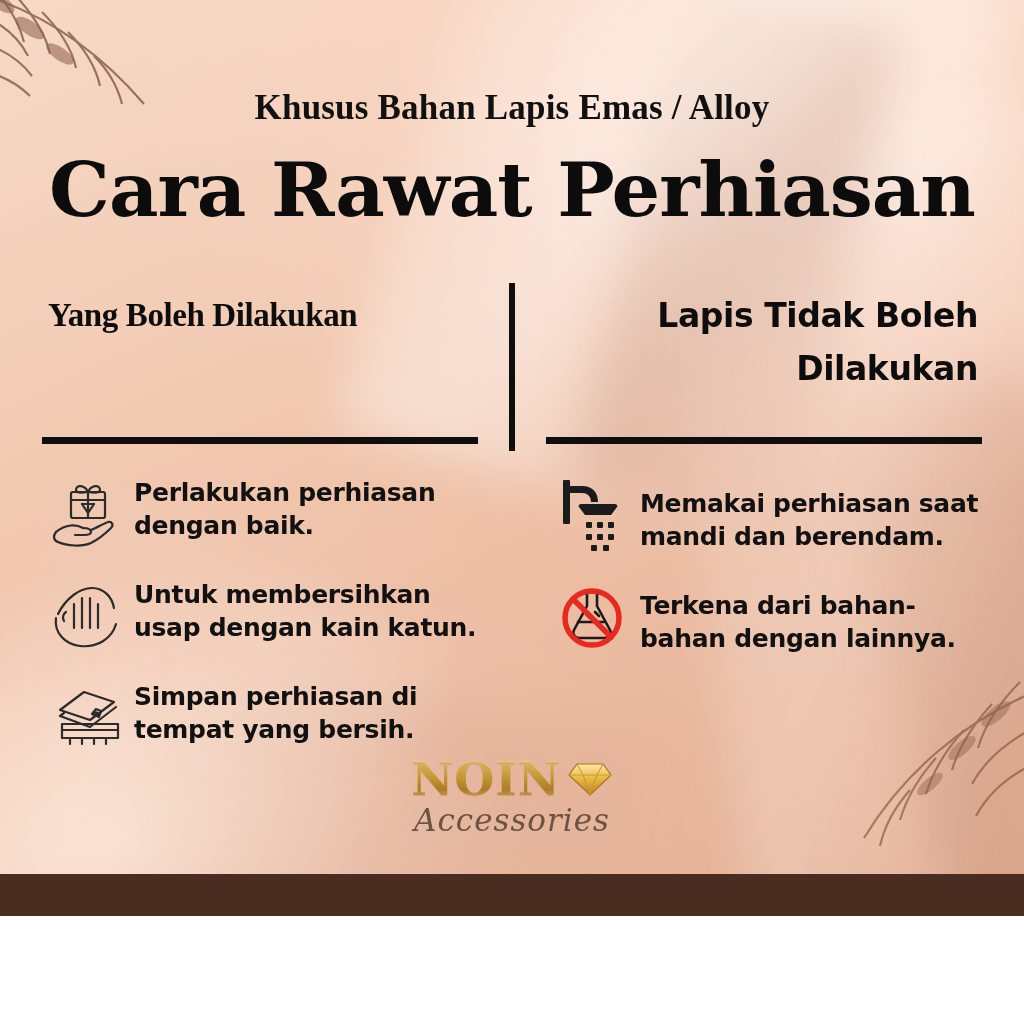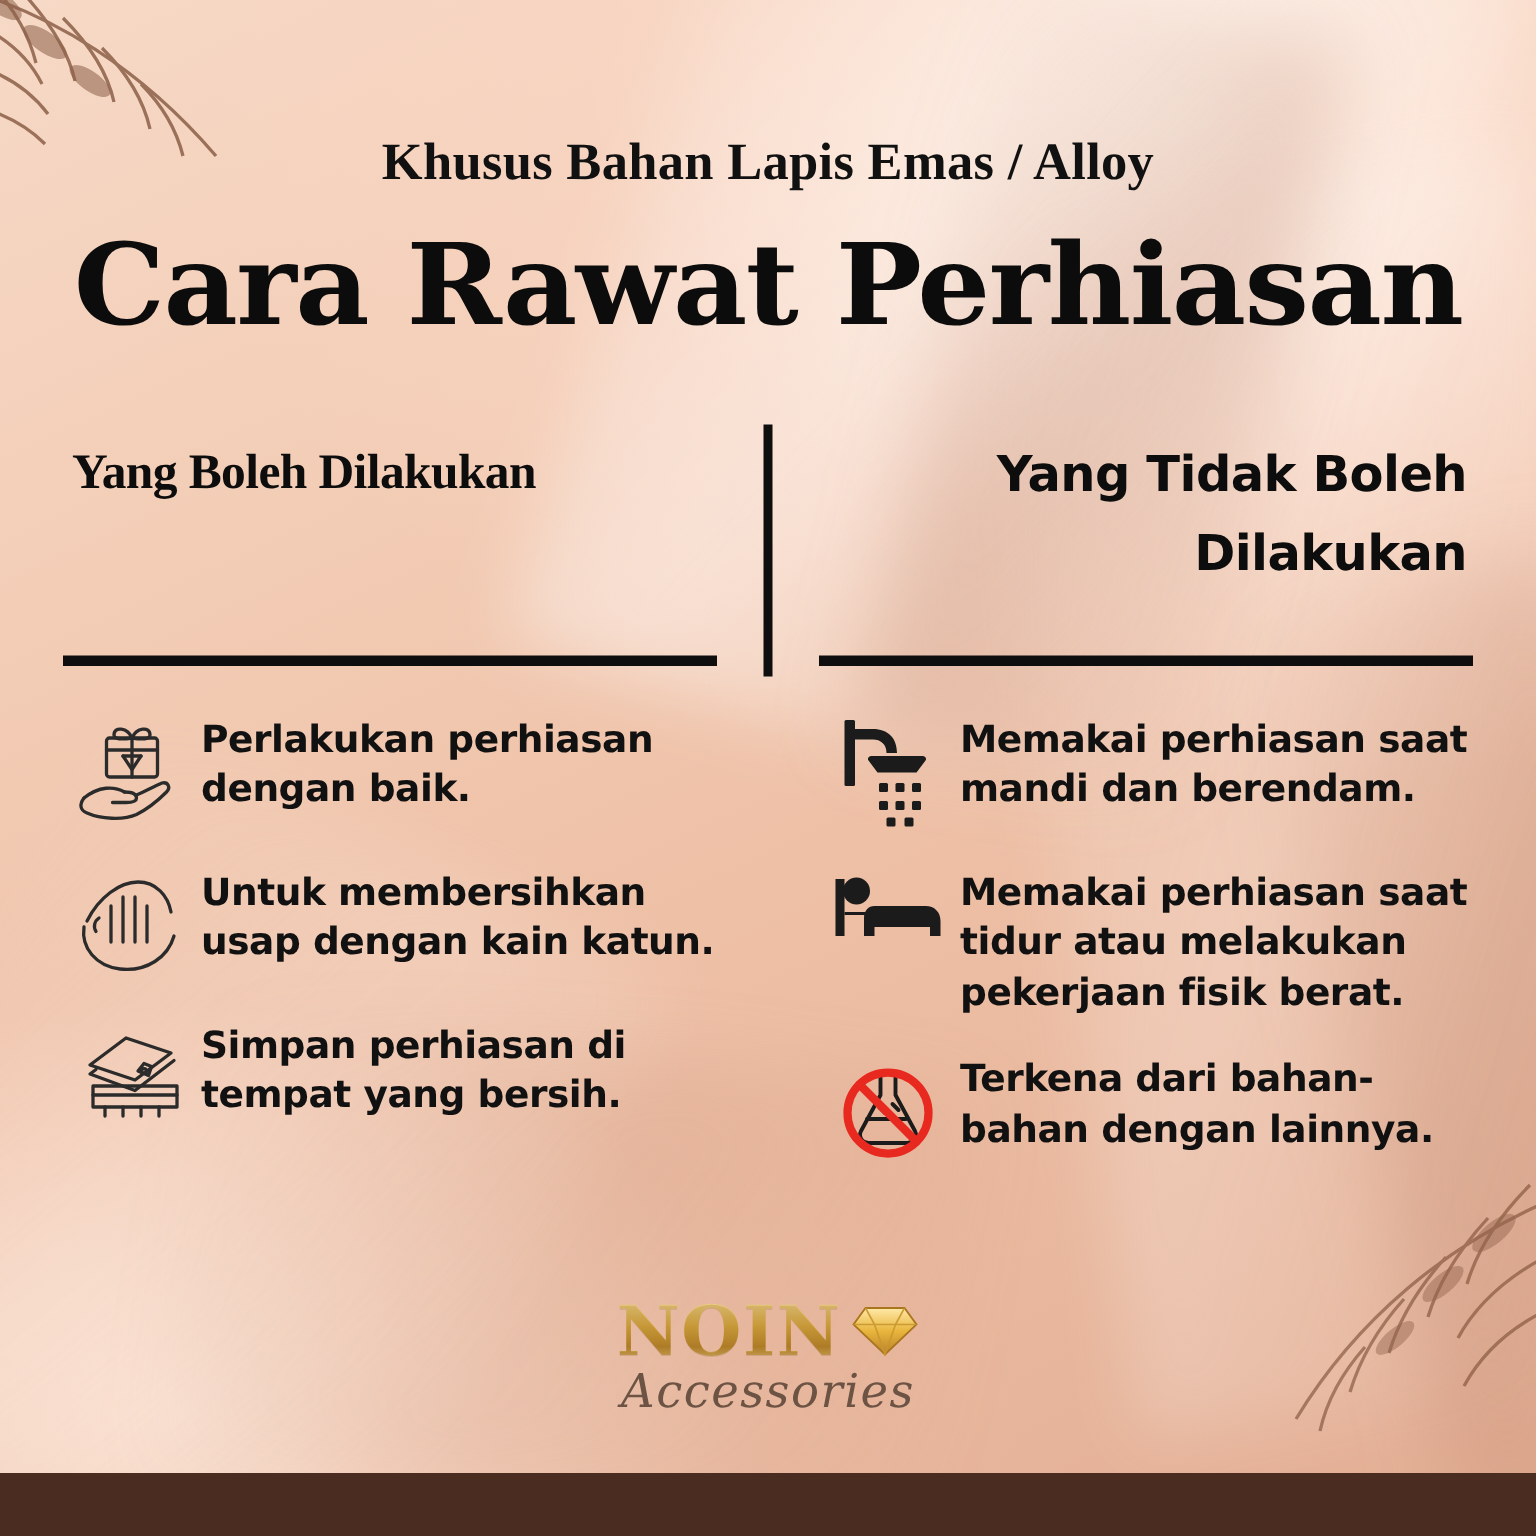--- a/index.html
+++ b/index.html
@@ -9,21 +9,21 @@
   body {
     width: 1024px;
     height: 1024px;
     font-family: "Liberation Sans", sans-serif;
     overflow: hidden;
   }
 
   #poster {
     position: relative;
     width: 1024px;
-    height: 1024px;
+    height: 916px;
     background:
       radial-gradient(ellipse 900px 600px at 78% 8%, rgba(255,235,222,0.95) 0%, rgba(249,214,196,0.55) 45%, rgba(238,190,168,0.0) 75%),
       radial-gradient(ellipse 700px 500px at 12% 92%, rgba(255,236,223,0.75) 0%, rgba(240,198,176,0.25) 55%, rgba(240,198,176,0) 80%),
       linear-gradient(155deg, #f6d9c6 0%, #f3cdb6 28%, #eec0a6 55%, #e8b79d 78%, #e2ae94 100%);
     overflow: hidden;
   }
 
   
   .sheen {
     position: absolute;
@@ -146,21 +146,21 @@
   }
   .item-text {
     font-family: "DejaVu Sans", sans-serif;
     font-weight: bold;
     font-size: 25px;
     line-height: 1.34;
     color: #111;
     padding-top: 2px;
     letter-spacing: -0.3px;
   }
-  .col.right .item-text { padding-left: 2px; }
+  .col.right .item-text { padding-left: 2px; margin-top: 11px; }
 
   
   .brand {
     position: absolute;
     left: 0; right: 0;
     bottom: 78px;
     text-align: center;
     z-index: 6;
   }
   .brand-row {
@@ -301,21 +301,21 @@
                 </g>
               </svg>
             </div>
             <div class="item-text">Simpan perhiasan di tempat yang bersih.</div>
           </div>
 
         </div>
       </div>
 
       <div class="col right">
-        <div class="col-title">Yang Tidak Boleh Dilakukan</div>
+        <div class="col-title">Lapis Tidak Boleh Dilakukan</div>
         <div class="rule"></div>
 
         <div class="items">
 
           <div class="item">
             <div class="item-icon">
               <svg width="78" height="78" viewBox="0 0 78 78">
                 <g fill="#1b1b1b">
                   <rect x="10" y="4" width="7" height="44" rx="1"></rect>
                   <path d="M13 10 h16 c10 0 16 6 16 16 h-7 c0-6-4-9-9-9 h-16z"></path>
@@ -327,33 +327,20 @@
                   <rect x="44" y="58" width="6" height="6" rx="1"></rect>
                   <rect x="55" y="58" width="6" height="6" rx="1"></rect>
                   <rect x="38" y="69" width="6" height="6" rx="1"></rect>
                   <rect x="50" y="69" width="6" height="6" rx="1"></rect>
                 </g>
               </svg>
             </div>
             <div class="item-text">Memakai perhiasan saat mandi dan berendam.</div>
           </div>
 
-          <div class="item">
-            <div class="item-icon">
-              <svg width="78" height="62" viewBox="0 0 78 62">
-                <g fill="#1b1b1b">
-                  <circle cx="18" cy="16" r="9"></circle>
-                  <path d="M4 8 h6 v38 h-6z"></path>
-                  <path d="M30 26 h34 c6 0 10 4 10 10 v10 h-7 v-6 h-37 v6 h-7 v-12 c0-5 3-8 7-8z"></path>
-                  <path d="M10 30 h18 c2 0 2 2 0 2 h-18z"></path>
-                </g>
-              </svg>
-            </div>
-            <div class="item-text">Memakai perhiasan saat tidur atau melakukan pekerjaan fisik berat.</div>
-          </div>
 
           <div class="item">
             <div class="item-icon">
               <svg width="78" height="78" viewBox="0 0 78 78">
                 <g fill="none" stroke="#1b1b1b" stroke-width="2.6" stroke-linecap="round" stroke-linejoin="round">
                   <path d="M31 14 h14"></path>
                   <path d="M34 14 v14 l-13 24 c-2 4 1 8 5 8 h26 c4 0 7-4 5-8 l-13-24 v-14"></path>
                   <path d="M25 44 h26"></path>
                   <path d="M33 36 l4 4 M42 34 l4 4"></path>
                 </g>

